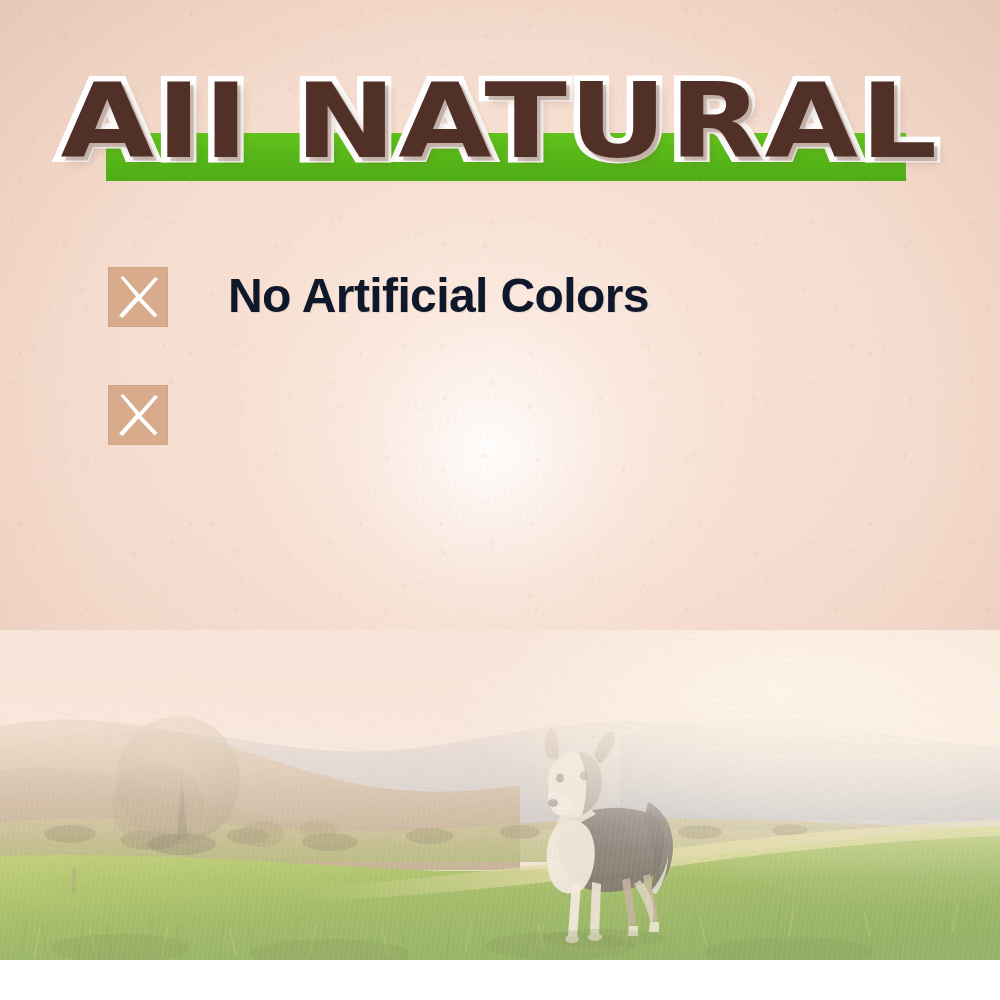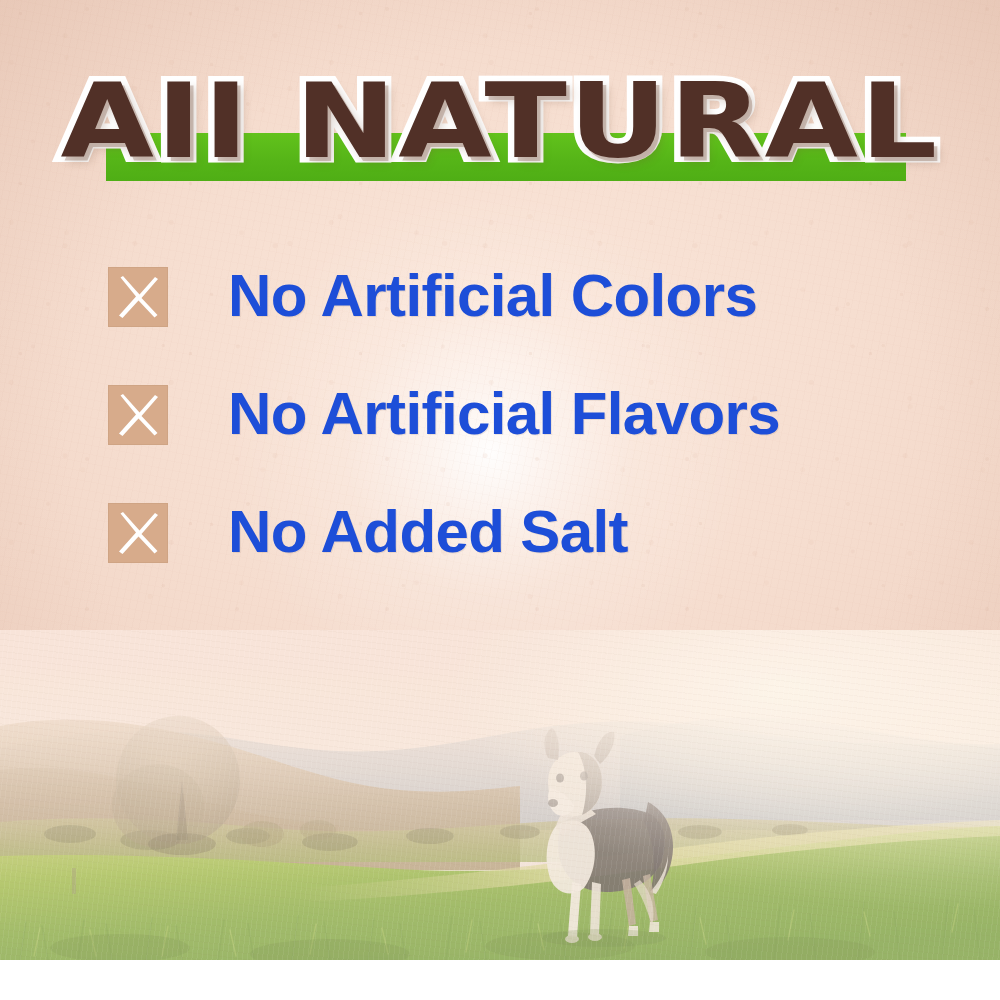--- a/index.html
+++ b/index.html
@@ -123,23 +123,23 @@
     display: block;
     width: 60px;
     height: 60px;
   }
   .benefit-label {
     position: absolute;
     left: 228px;
     top: 16px;
     font-family: "Liberation Sans", "DejaVu Sans", sans-serif;
     font-weight: 700;
-    font-size: 60px;
+    font-size: 48px;
     line-height: 70px;
-    color: #1d4ed8;
+    color: #0f172a;
     letter-spacing: -0.6px;
     white-space: nowrap;
     text-shadow: 1px 1px 0 rgba(120,95,80,0.13);
   }
 
   
   .photo {
     position: absolute;
     left: 0;
     bottom: 0;
@@ -218,34 +218,23 @@
     </div>
 
     <div class="benefit-row">
       <div class="benefit-box">
         <svg viewBox="0 0 60 60" aria-hidden="true">
           <path d="M12.5 10.5 L15.0 9.0 L31.5 27.5 L47.0 10.0 L50.0 12.0
                    L33.5 31.0 L49.5 48.0 L46.5 50.5 L30.5 33.5
                    L14.5 51.0 L11.0 48.5 L28.0 29.5 Z" fill="#ffffff"></path>
         </svg>
       </div>
-      <div class="benefit-label">No Artificial Flavors</div>
     </div>
 
 
-    <div class="benefit-row">
-      <div class="benefit-box">
-        <svg viewBox="0 0 60 60" aria-hidden="true">
-          <path d="M12.5 10.5 L15.0 9.0 L31.5 27.5 L47.0 10.0 L50.0 12.0
-                   L33.5 31.0 L49.5 48.0 L46.5 50.5 L30.5 33.5
-                   L14.5 51.0 L11.0 48.5 L28.0 29.5 Z" fill="#ffffff"></path>
-        </svg>
-      </div>
-      <div class="benefit-label">No Added Salt</div>
-    </div>
 
   </div>
 
   <div class="photo">
     <svg viewBox="0 0 1000 330" preserveAspectRatio="none" aria-hidden="true">
       <defs>
         <linearGradient id="skyGrad" x1="0" y1="0" x2="0.35" y2="1">
           <stop offset="0%" stop-color="#f6e6da"></stop>
           <stop offset="55%" stop-color="#f2e0d5"></stop>
           <stop offset="100%" stop-color="#eddfd6"></stop>

